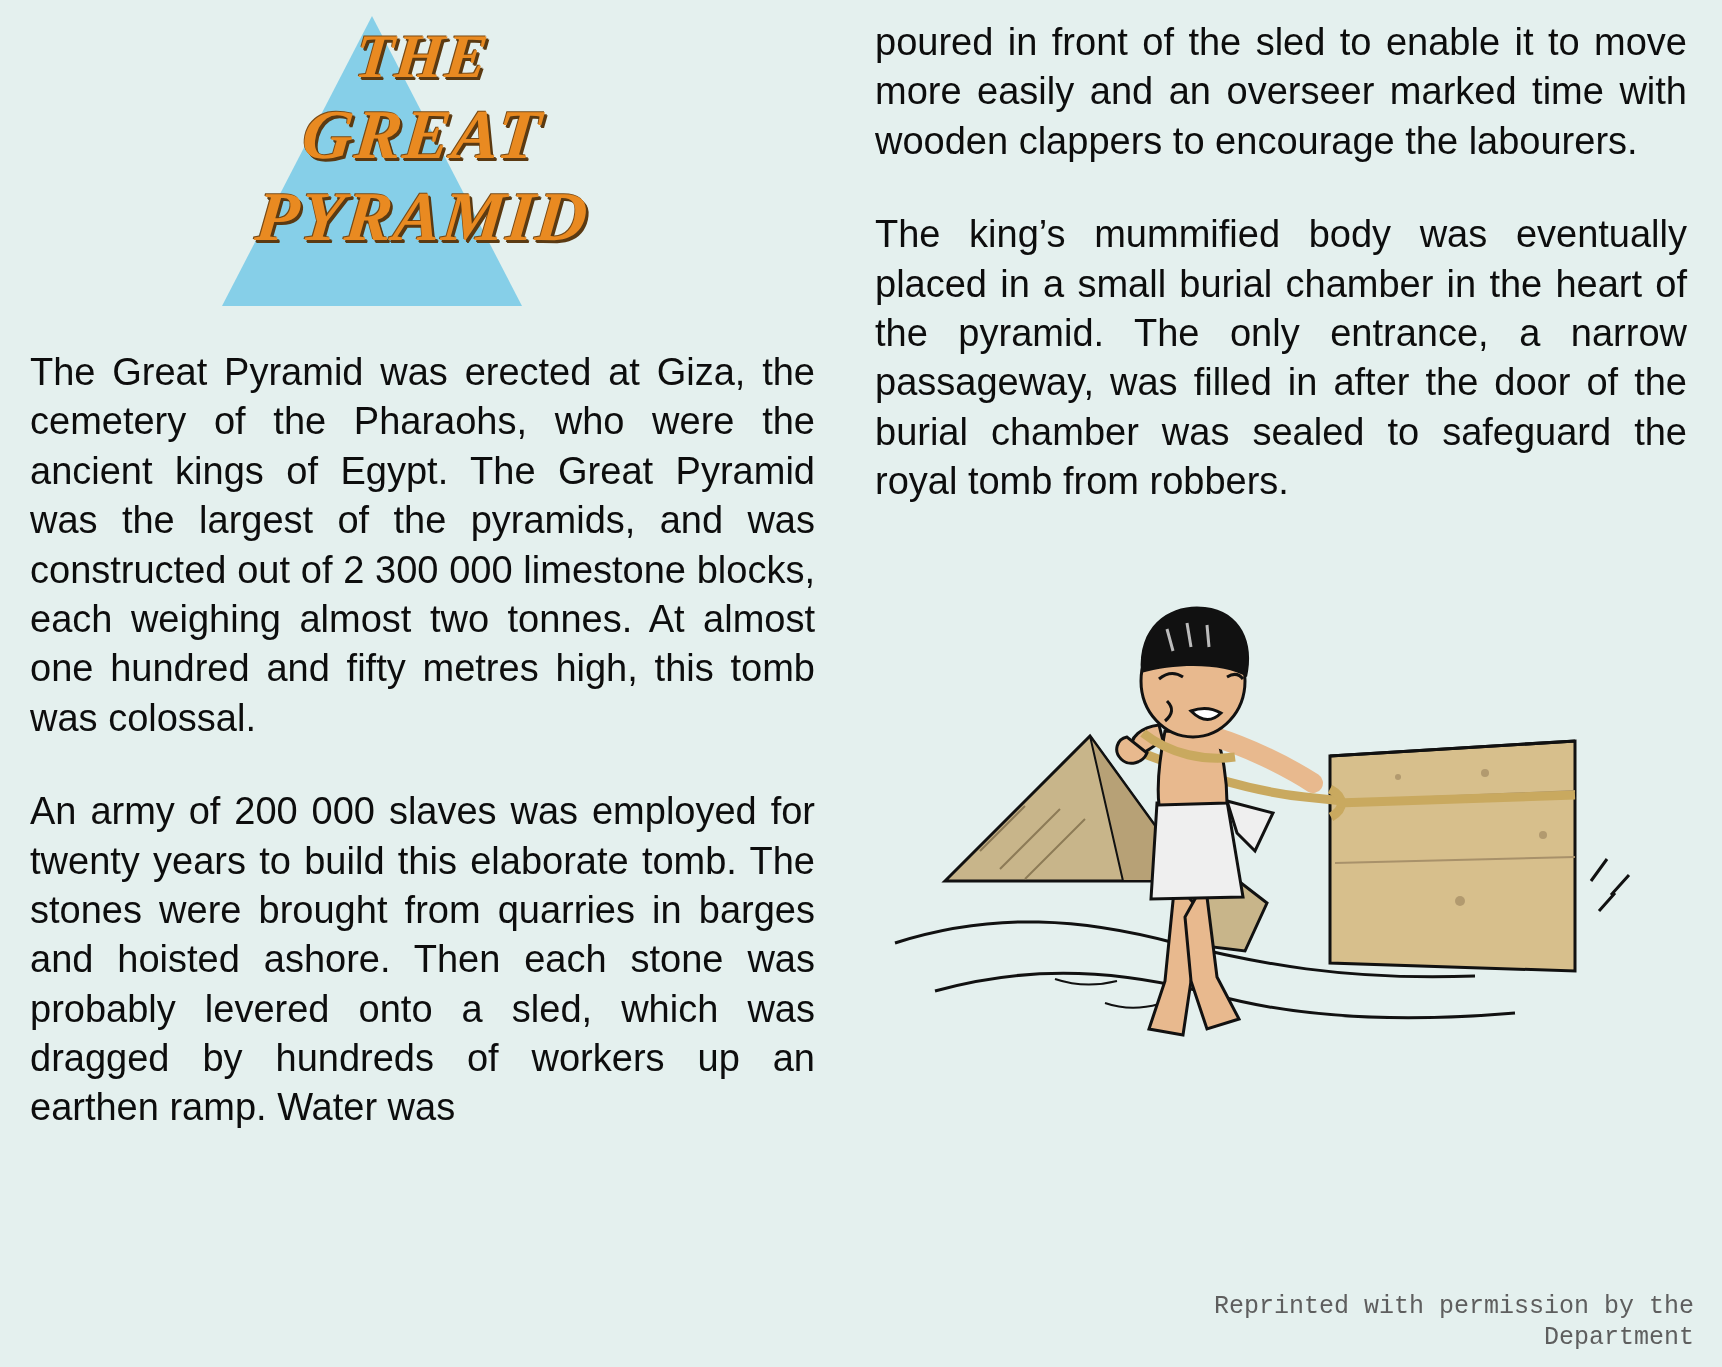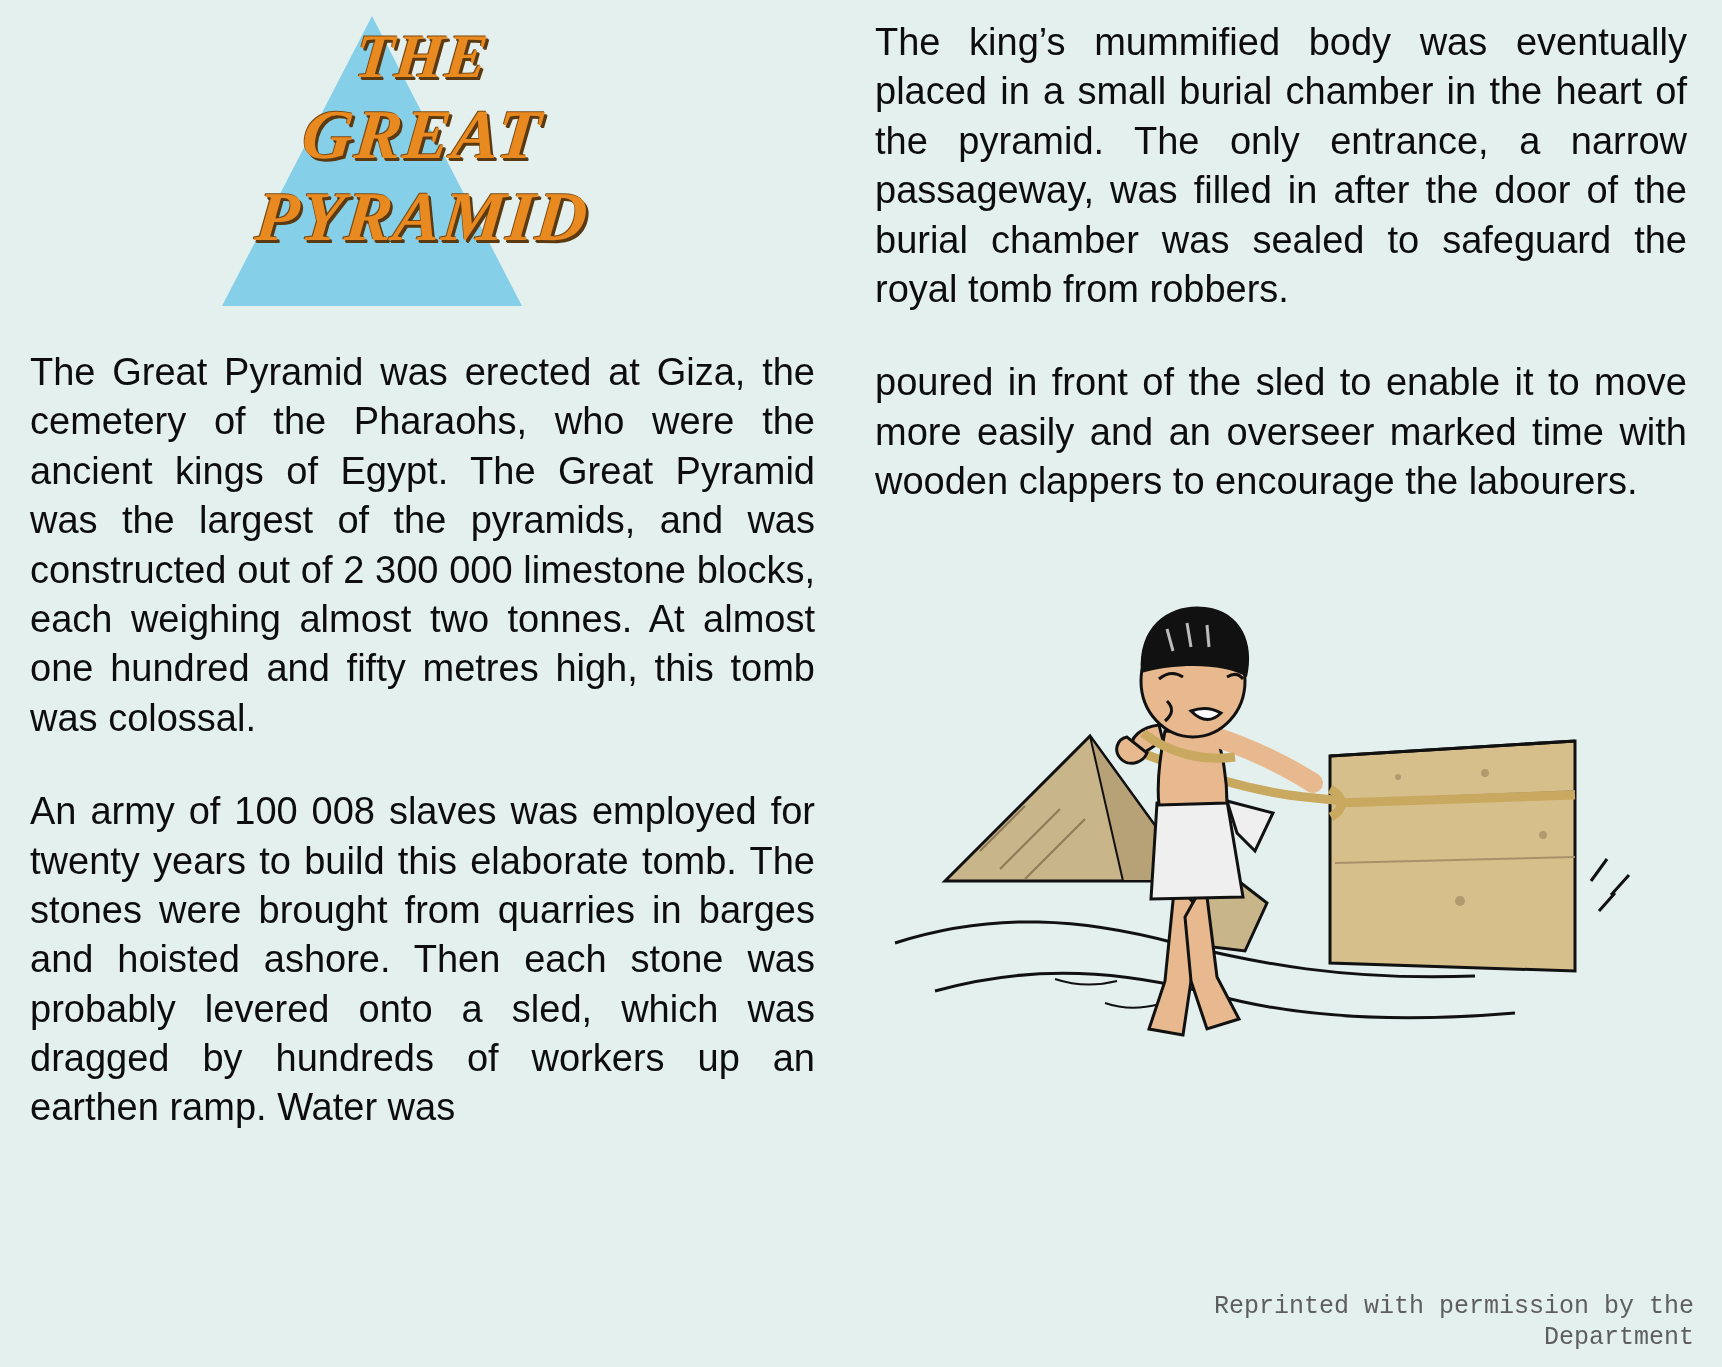--- a/index.html
+++ b/index.html
@@ -139,28 +139,28 @@
       <div class="title-block">
         <div class="pyramid-shape"></div>
         <div class="title-text">
           <span class="title-line l1">The</span>
           <span class="title-line l2">Great</span>
           <span class="title-line l3">Pyramid</span>
         </div>
       </div>
 
       <p class="body-par first-par">The Great Pyramid was erected at Giza, the cemetery of the Pharaohs, who were the ancient kings of Egypt. The Great Pyramid was the largest of the pyramids, and was constructed out of 2 300 000 limestone blocks, each weighing almost two tonnes. At almost one hundred and fifty metres high, this tomb was colossal.</p>
-      <p class="body-par">An army of 100 008 slaves was employed for twenty years to build this elaborate tomb. The stones were brought from quarries in barges and hoisted ashore. Then each stone was probably levered onto a sled, which was dragged by hundreds of workers up an earthen ramp. Water was</p>
+      <p class="body-par">An army of 200 000 slaves was employed for twenty years to build this elaborate tomb. The stones were brought from quarries in barges and hoisted ashore. Then each stone was probably levered onto a sled, which was dragged by hundreds of workers up an earthen ramp. Water was</p>
 
     </div>
 
     <div class="col-right">
 
+      <p class="body-par">poured in front of the sled to enable it to move more easily and an overseer marked time with wooden clappers to encourage the labourers.</p>
       <p class="body-par">The king’s mummified body was eventually placed in a small burial chamber in the heart of the pyramid. The only entrance, a narrow passageway, was filled in after the door of the burial chamber was sealed to safeguard the royal tomb from robbers.</p>
-      <p class="body-par">poured in front of the sled to enable it to move more easily and an overseer marked time with wooden clappers to encourage the labourers.</p>
 
       <div class="illustration">
         <svg width="810" height="560" viewBox="0 0 810 560" xmlns="http://www.w3.org/2000/svg">
 
           <g>
             <path d="M70 330 L215 185 L320 330 Z" fill="#c8b58a" stroke="#111" stroke-width="3"></path>
             <path d="M215 185 L320 330 L248 330 Z" fill="#b7a176" stroke="#111" stroke-width="2"></path>
             <path d="M105 300 L150 255 M125 318 L185 258 M150 328 L210 268" stroke="#8d7b57" stroke-width="2" fill="none"></path>
           </g>
 

